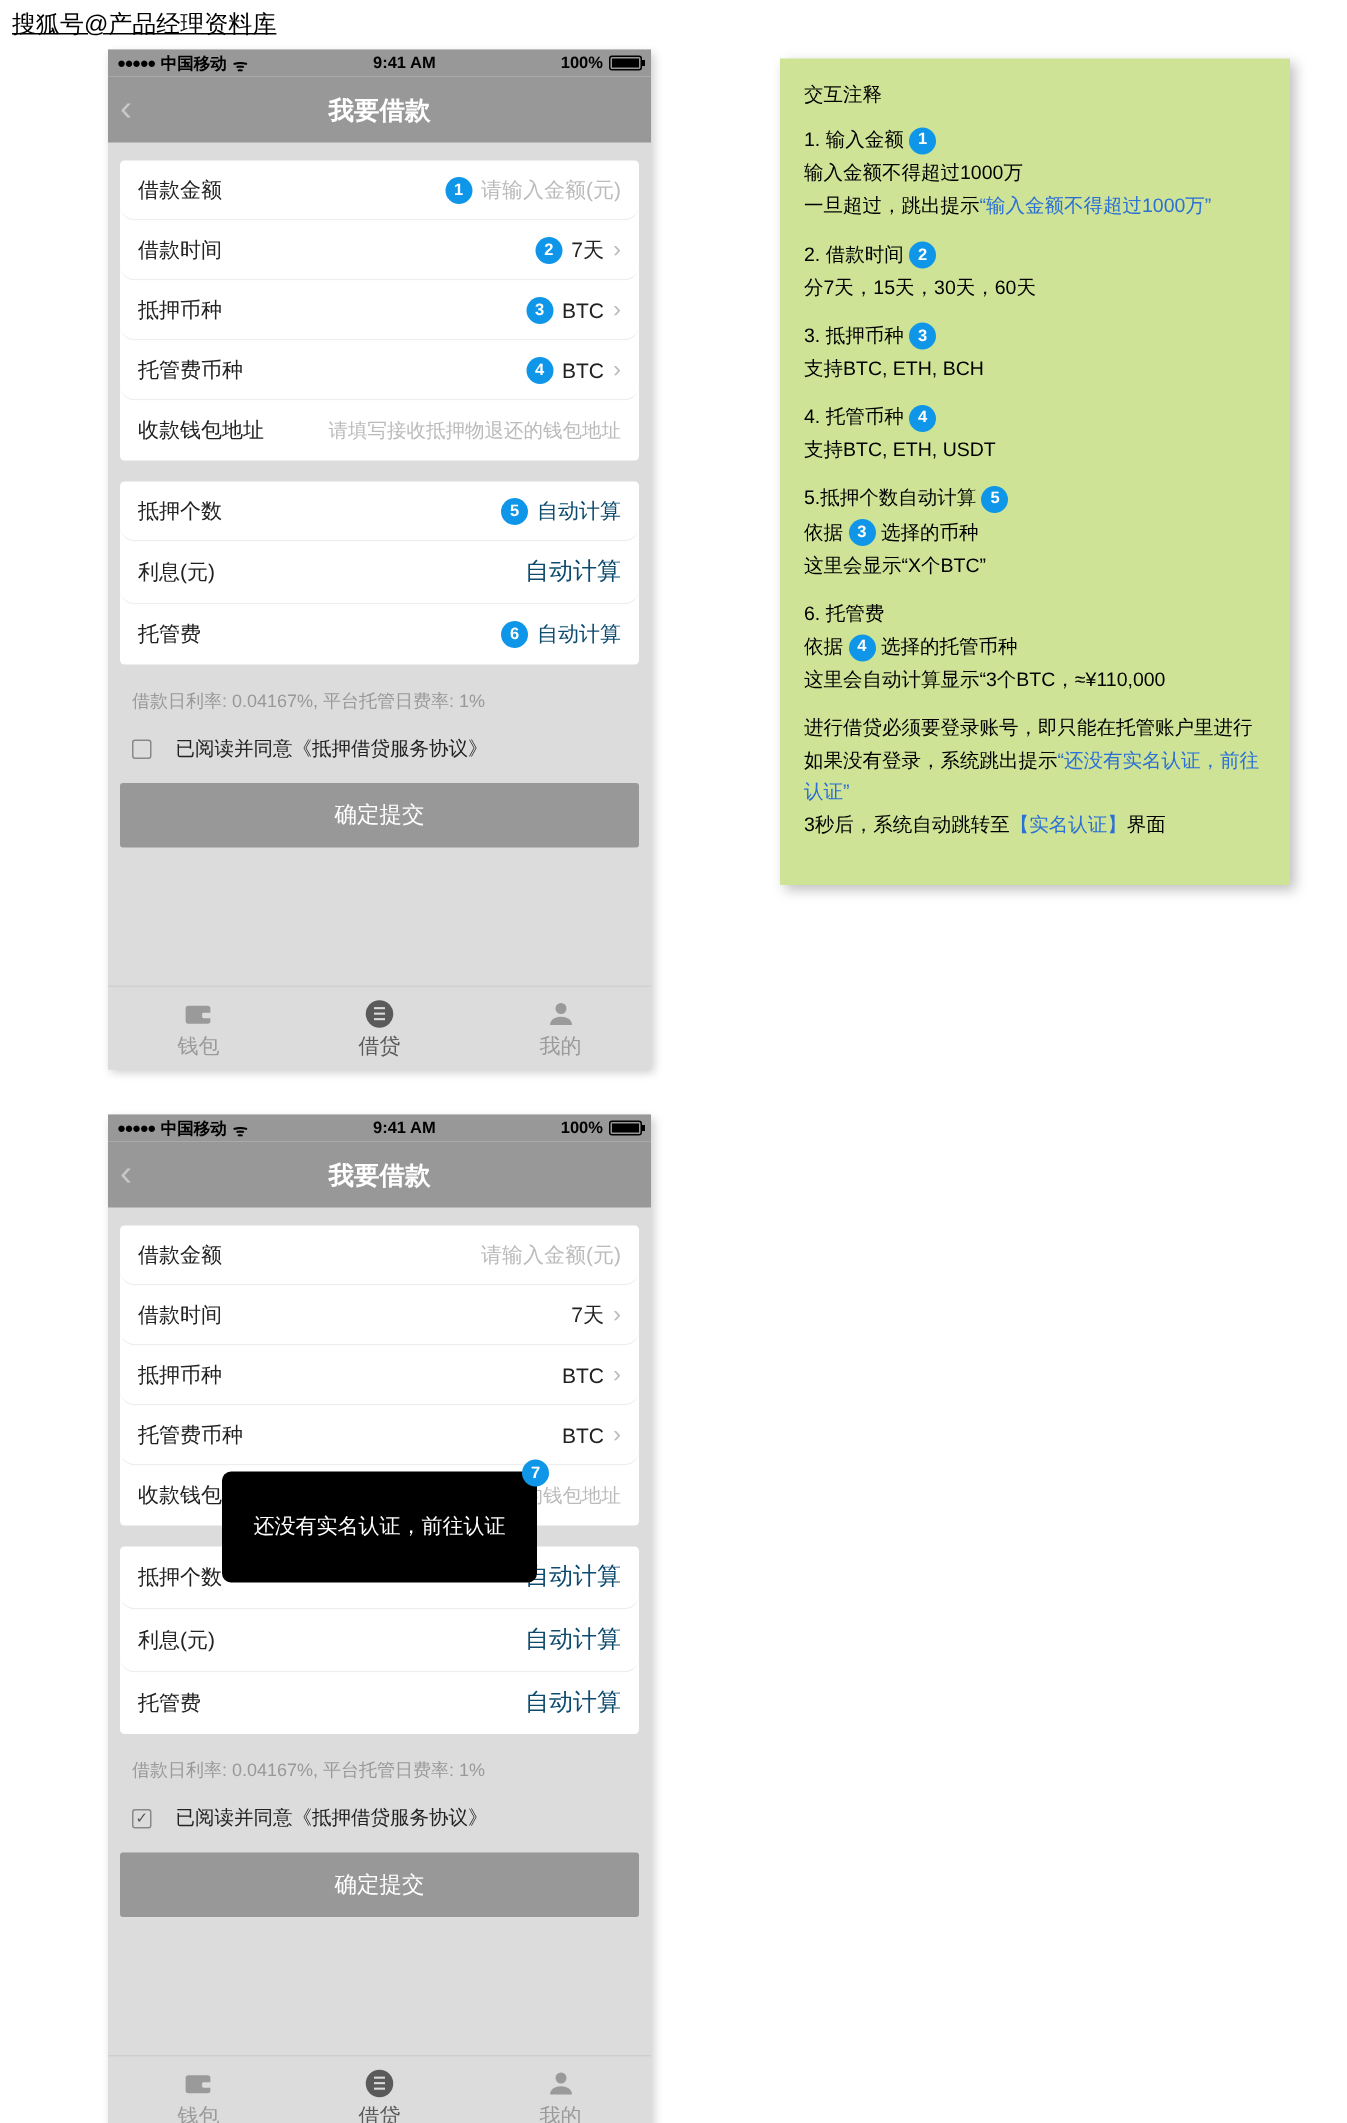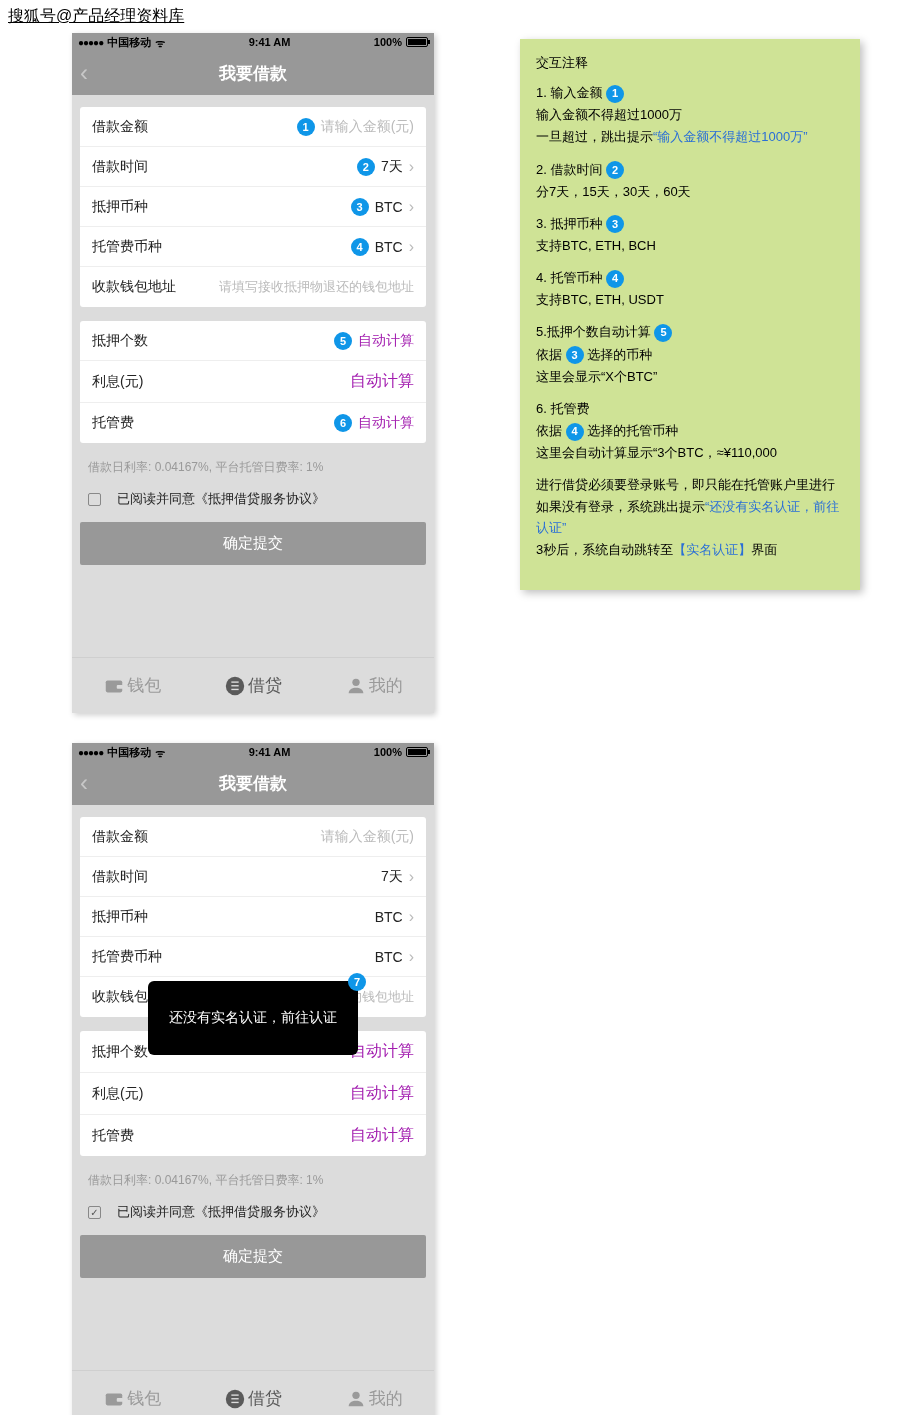--- a/index.html
+++ b/index.html
@@ -18,39 +18,39 @@
   .battery-icon { display:inline-block; width:22px; height:10px; border:1px solid #000; border-radius:2px; position:relative; }
   .battery-icon::after{ content:""; position:absolute; right:-3px; top:2px; width:2px; height:4px; background:#000; }
   .battery-fill{ position:absolute; left:1px; top:1px; bottom:1px; right:1px; background:#000; }
 
   .nav-bar { background: #989898; height: 44px; position: relative; display:flex; align-items:center; justify-content:center; }
   .nav-title { color:#fff; font-size:17px; font-weight:600; }
   .back-chevron { position:absolute; left:8px; color:#c8c8c8; font-size:24px; }
 
   .content { background:#dcdcdc; padding: 12px 8px 4px 8px; min-height: 480px; }
   .card { background:#fff; border-radius:3px; margin-bottom:14px; }
-  .row { display:flex; align-items:center; justify-content:space-between; padding:10px 12px; border-bottom:1px solid #eee; min-height:40px; }
+  .row { display:flex; align-items:center; justify-content:space-between; padding:10px 12px; border-bottom:1px solid #eee; min-height:40px;border-radius:10px; }
   .row:last-child { border-bottom:none; }
   .row-label { font-size:14px; color:#222; }
   .row-right { display:flex; align-items:center; gap:6px; font-size:14px; color:#222; }
   .placeholder { color:#bbb; font-size:14px; }
   .chevron { color:#bbb; font-size:16px; }
-  .auto { color:#a21caf; }
+  .auto { color:#0c4a6e; }
 
   .badge { display:inline-flex; align-items:center; justify-content:center; width:18px; height:18px; border-radius:50%; background:#0f96e8; color:#fff; font-size:11px; font-weight:bold; }
 
   .rate-note { font-size:12px; color:#999; padding: 2px 8px 14px 8px; }
   .agree-row { font-size:13px; color:#222; padding: 0 8px 14px 8px; display:flex; align-items:center; gap:16px;}
   .checkbox { width:13px; height:13px; border:1px solid #888; display:inline-flex; align-items:center; justify-content:center; font-size:10px; color:#555; border-radius:2px;}
   .checkbox.checked::before{ content:"✓"; }
 
   .submit-btn { background:#989898; color:#fff; text-align:center; padding:12px 0; font-size:15px; border-radius:2px; margin:0 0 8px 0;}
 
   .tab-bar { background:#dcdcdc; height:56px; display:flex; border-top:1px solid #cfcfcf; }
-  .tab { flex:1; display:flex; align-items:center; justify-content:center; gap:2px; color:#9a9a9a; font-size:17px;}
+  .tab { flex:1; display:flex; flex-direction:column; align-items:center; justify-content:center; gap:2px; color:#9a9a9a; font-size:14px;}
   .tab.active { color:#5a5a5a; }
   .tab svg { width:22px; height:22px; }
 
   
   .toast { position:absolute; left:50%; transform:translateX(-50%); top:238px; width:210px; background:#000; color:#fff; border-radius:6px; padding:28px 14px; text-align:center; font-size:14px; }
   .toast .badge { position:absolute; top:-8px; right:-8px; }
 
   
   .annot { width: 340px; background:#cfe396; padding:14px 16px 18px 16px; font-size:13px; line-height:1.55; color:#000; box-shadow: 3px 3px 8px rgba(0,0,0,0.25); margin-top:6px;}
   .annot h4 { font-size:13px; font-weight:normal; margin-bottom:10px; }

